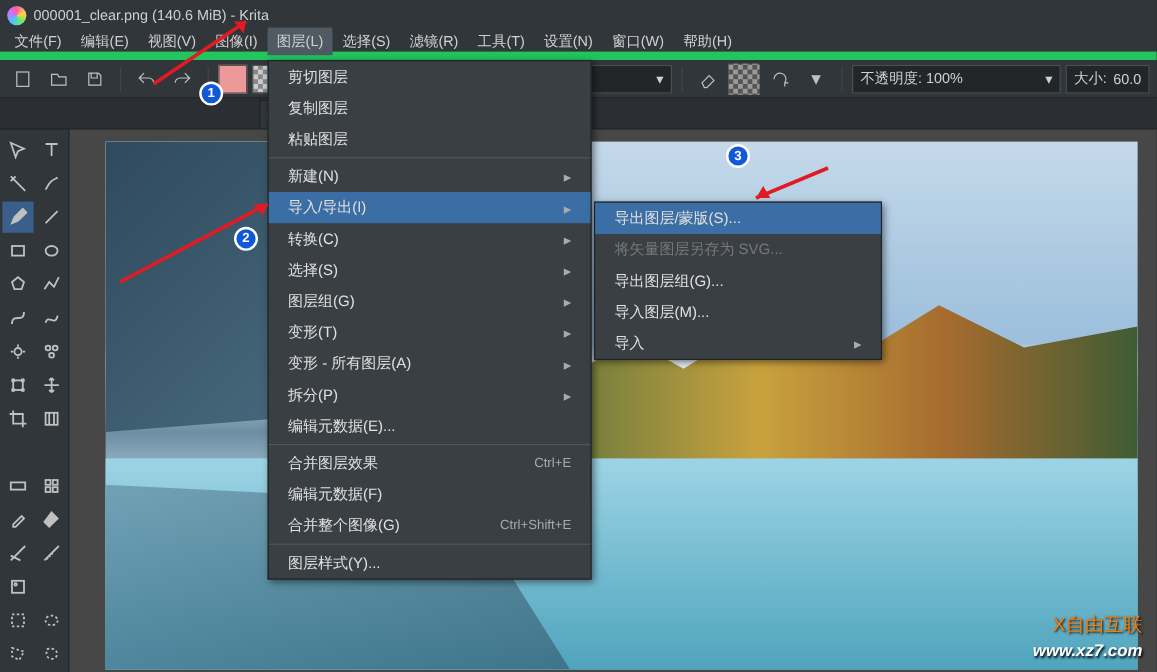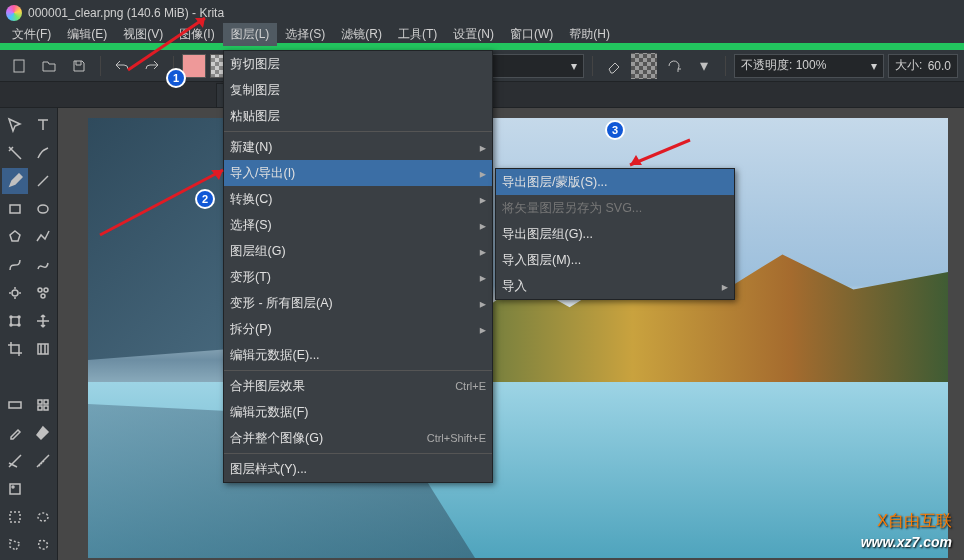--- a/index.html
+++ b/index.html
@@ -11,21 +11,21 @@
 .menubar { background: #31363b; height: 24px; display: flex; align-items: center; padding: 0 4px; color: #d0d0d0; font-size: 12px; border-bottom: 7px solid #22c55e; }
 .menubar .mitem { padding: 3px 8px; cursor: default; }
 .menubar .mitem.active { background: #505a62; }
 
 .toolbar { background: #31363b; height: 32px; display: flex; align-items: center; padding: 0 6px; gap: 4px; border-bottom: 1px solid #202326; }
 .toolbar .tbtn { width: 26px; height: 26px; display: flex; align-items: center; justify-content: center; color: #c0c0c0; }
 .toolbar .sep { width: 1px; height: 20px; background: #444; margin: 0 4px; }
 .toolbar .swatch { width: 24px; height: 24px; border: 1px solid #555; }
 .toolbar .combo { background: #232629; border: 1px solid #4a4f54; height: 24px; min-width: 100px; color: #d0d0d0; font-size: 12px; display: flex; align-items: center; padding: 0 6px; justify-content: space-between; }
 .toolbar .wide { flex: 1; max-width: 320px; }
-.toolbar .opacity { width: 150px; }
+.toolbar .opacity { width: 174px; }
 .toolbar .brushprev { width: 26px; height: 26px; background: #888; border-radius: 2px; display:flex; align-items:center; justify-content:center;}
 .toolbar .brushprev::after { content: ""; width: 14px; height: 14px; background: radial-gradient(#222, #22200); border-radius: 50%; }
 
 .tabstrip { background: #2b2e32; height: 26px; display: flex; align-items: flex-end; padding-left: 76px; border-bottom: 1px solid #202326; }
 .tabstrip .tab { background: #31363b; border: 1px solid #202326; border-bottom: none; height: 24px; display: flex; align-items: center; padding: 0 10px 0 6px; color: #d0d0d0; font-size: 12px; gap: 6px; margin-left: 140px; }
 .tabstrip .tab .logo { width: 14px; height: 14px; border-radius: 50%; background: conic-gradient(#ff5c9e,#ffd24a,#6ee86e,#4ac3ff,#c877ff,#ff5c9e); }
 
 .workarea { position: absolute; top: 108px; left: 0; right: 0; bottom: 0; display: flex; }
 .toolbox { width: 58px; background: #31363b; border-right: 1px solid #202326; padding: 4px 2px; display: grid; grid-template-columns: repeat(2, 26px); grid-auto-rows: 26px; gap: 2px; justify-content: center; }
 .toolbox .tool { width: 26px; height: 26px; display: flex; align-items: center; justify-content: center; color: #c0c0c0; }
@@ -33,21 +33,21 @@
 .toolbox .tool svg { width: 16px; height: 16px; stroke: #c0c0c0; fill: none; stroke-width: 1.5; }
 
 .canvaswrap { flex: 1; background: #474747; position: relative; overflow: hidden; }
 .canvas { position: absolute; left: 30px; top: 10px; width: 860px; height: 440px; background: linear-gradient(#c5d9ea 0%, #a9c7e0 25%, #9cbfdc 38%, #e6eef3 42%, #a7bfca 48%, #6d8ea3 55%, #bfe0ea 70%, #7fb6ca 100%); }
 .canvas .mtn { position:absolute; left:0; top:0; width:45%; height:55%; background: linear-gradient(135deg, #2f4a5c 0%, #557a90 100%); clip-path: polygon(0 0, 100% 0, 85% 60%, 70% 80%, 40% 95%, 0 100%); }
 .canvas .trees { position:absolute; right:0; bottom:35%; width:55%; height:40%; background: linear-gradient(90deg, #6e7c3e, #c9a23e, #a56b2e, #3f5c34); clip-path: polygon(0 50%, 10% 30%, 20% 45%, 35% 20%, 50% 40%, 65% 15%, 80% 35%, 100% 25%, 100% 100%, 0 100%); }
 .canvas .water { position:absolute; left:0; bottom:0; width:100%; height:40%; background: linear-gradient(#9dd4e5, #4fa4bd); }
 .canvas .refl { position:absolute; left:0; bottom:0; width:45%; height:35%; background: linear-gradient(315deg, #2f4a5c88, #557a9088); clip-path: polygon(0 100%, 100% 100%, 85% 40%, 70% 20%, 40% 5%, 0 0); }
 
 .menu { position: absolute; background: #3a3f44; border: 1px solid #202326; box-shadow: 2px 2px 6px rgba(0,0,0,0.5); font-size: 12.5px; color: #e0e0e0; min-width: 270px; }
-.menu .row { height: 26px; display: flex; align-items: center; padding: 0 6px; justify-content: space-between; cursor: default; }
+.menu .row { height: 26px; display: flex; align-items: center; padding: 0 16px; justify-content: space-between; cursor: default; }
 .menu .row:hover, .menu .row.hl { background: #3b6ea5; }
 .menu .row.sep { height: 1px; background: #555; padding: 0; margin: 2px 0; }
 .menu .row .sc { color: #aaa; font-size: 11px; }
 .menu .row .arr { color: #aaa; }
 .menu .row.disabled { color: #777; }
 
 .marker { position: absolute; width: 20px; height: 20px; border-radius: 50%; background: #1158d6; border: 2px solid #fff; color: #fff; font-size: 11px; font-weight: bold; display: flex; align-items: center; justify-content: center; z-index: 100; }
 .arrow { position: absolute; z-index: 90; }
 .arrow line { stroke: #e01b24; stroke-width: 3; }
 .arrow polygon { fill: #e01b24; }

